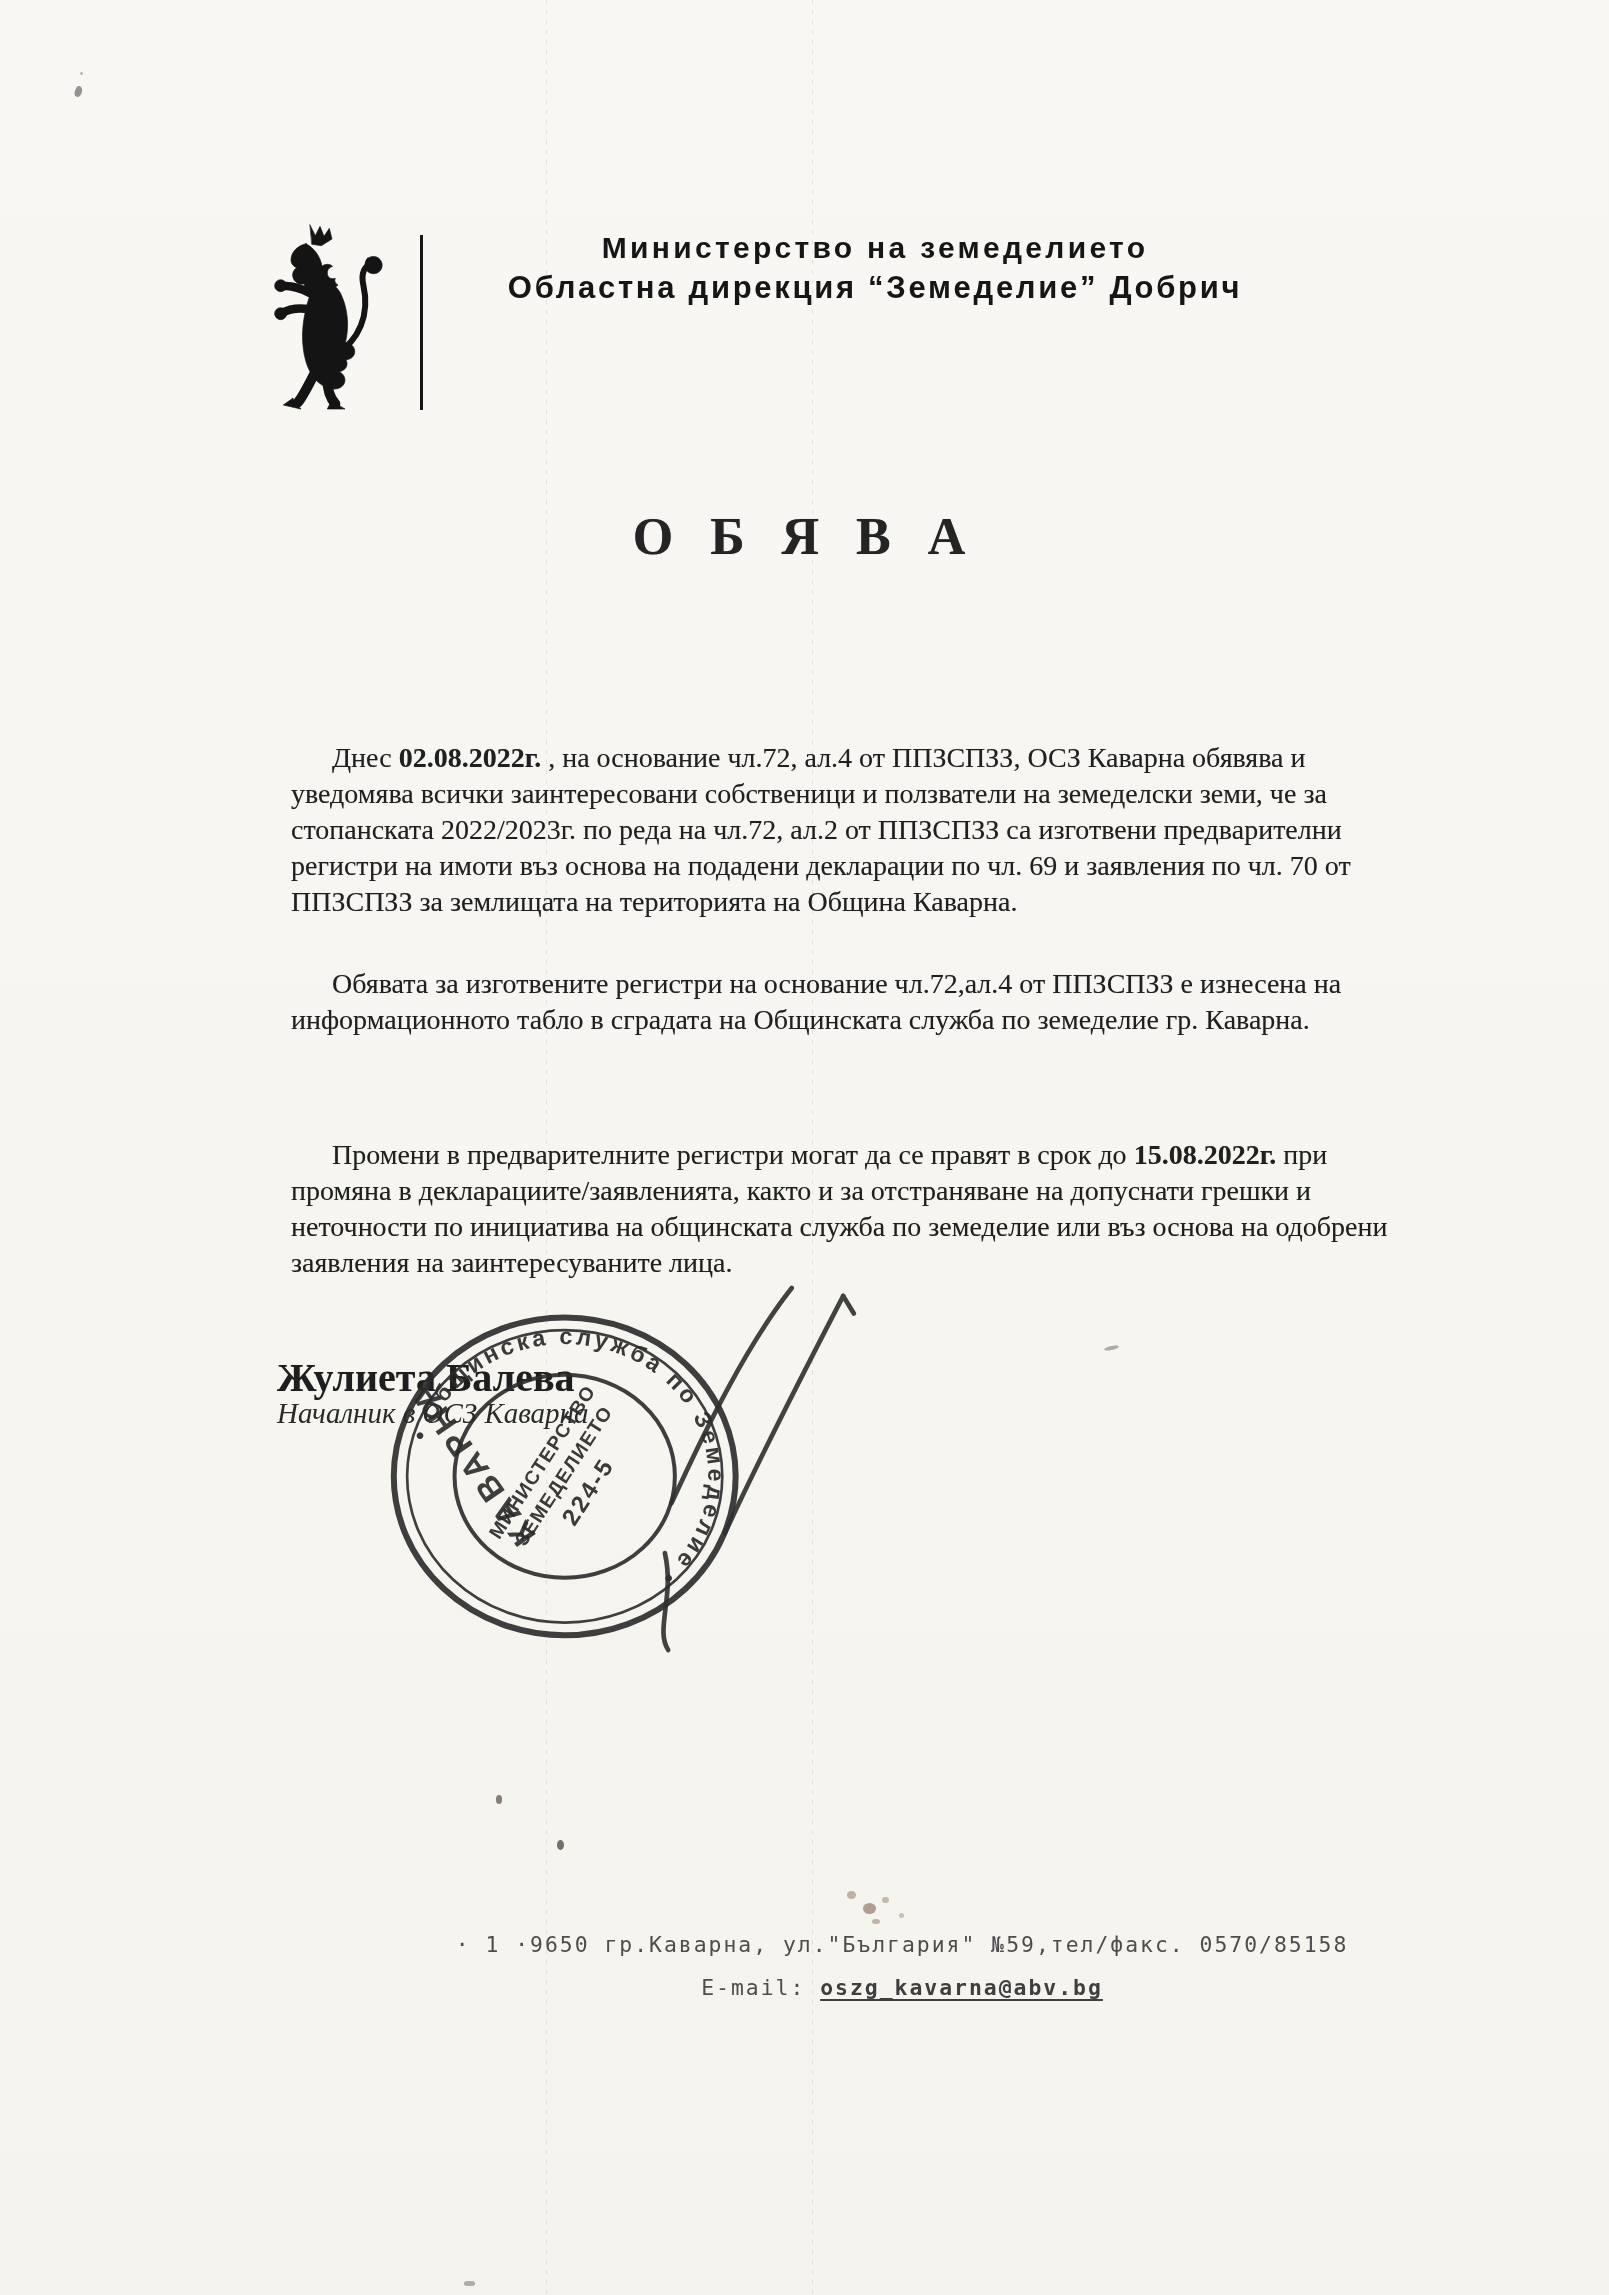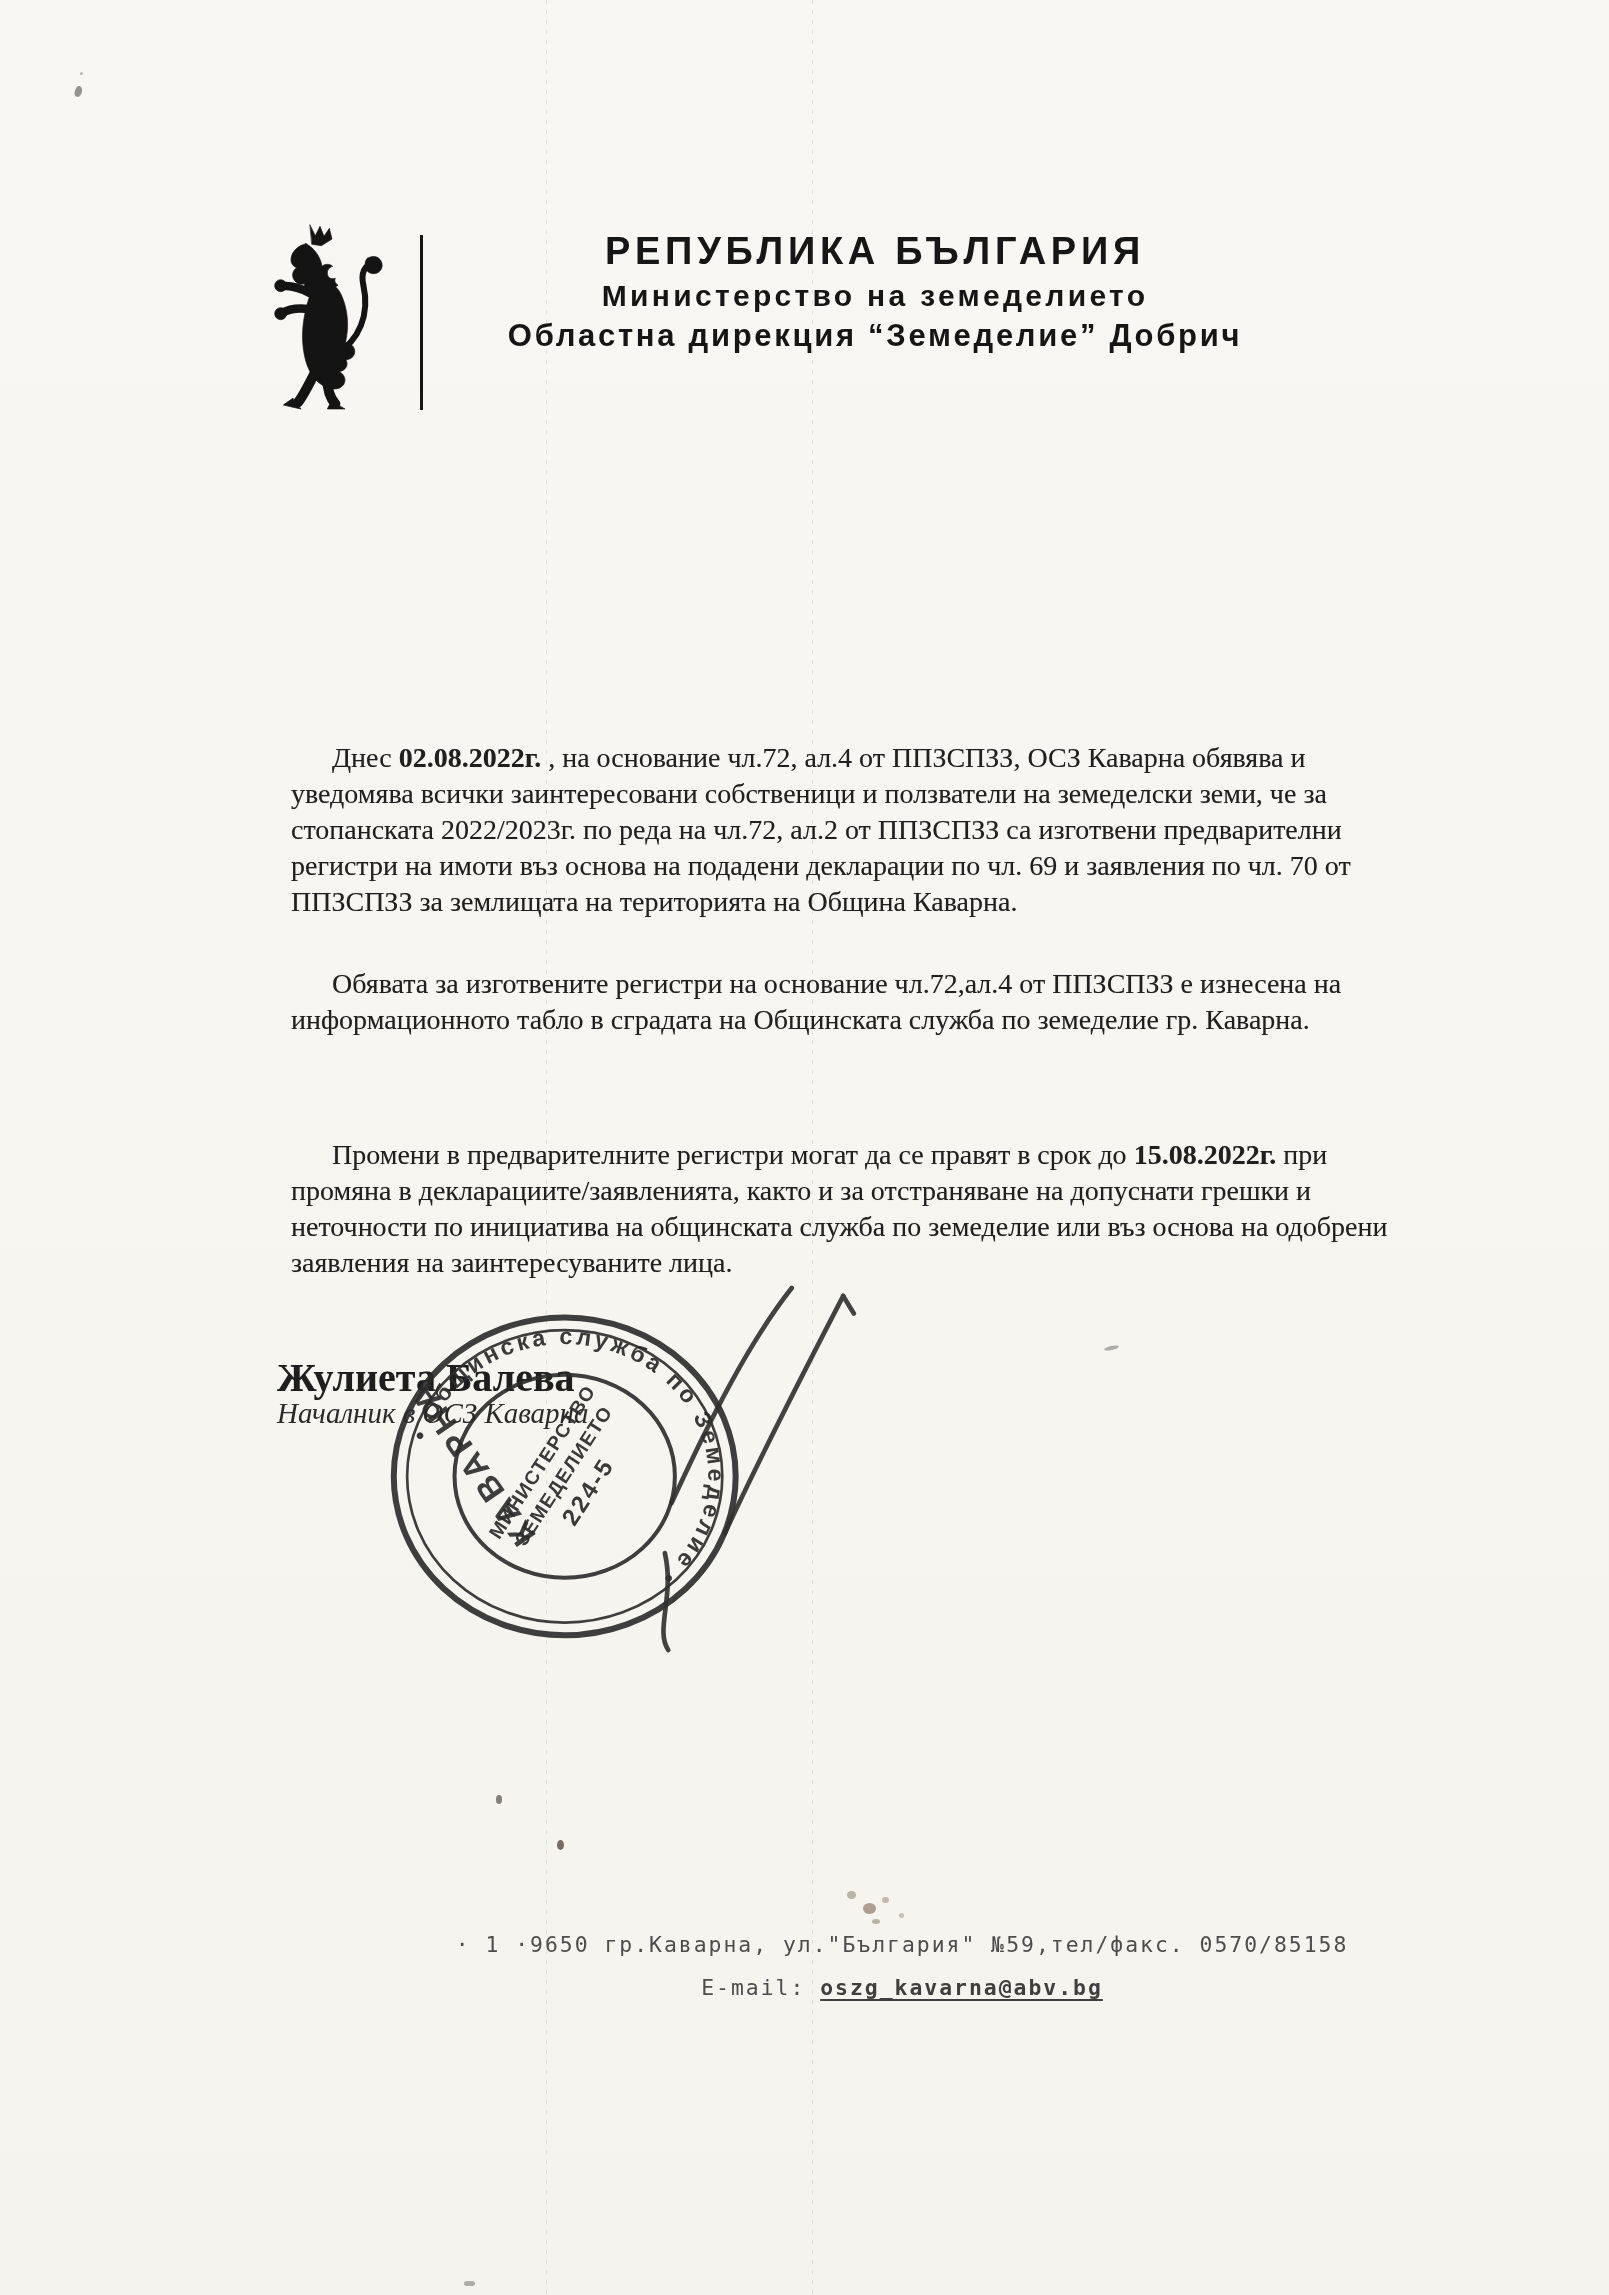--- a/index.html
+++ b/index.html
@@ -116,25 +116,25 @@
       <path d="M40,266 l-14,10 26,6 z"></path>
       <path d="M98,270 l-6,12 26,0 z"></path>
       <path d="M104,200 C 140,180 156,140 146,96 C 142,78 148,66 160,64" stroke-width="9" fill="none"></path>
       <path d="M152,56 c10,-6 20,-2 22,8 c2,10 -8,18 -18,14 c-8,-3 -10,-16 -4,-22 z"></path>
     </g>
   </svg>
 
   <div class="hr-vline"></div>
 
   <div class="head-block">
-    <div class="head-l1">РЕПУБЛИКА БЪЛГАРИЯ</div>
     <div class="head-l2">Министерство на земеделието</div>
     <div class="head-l3">Областна дирекция “Земеделие” Добрич</div>
   </div>
 
+  <div class="doc-title">О Б Я В А</div>
 
   <p class="body-p p1"><span>Днес </span><b>02.08.2022г.</b><span> , на основание чл.72, ал.4 от ППЗСПЗЗ, ОСЗ Каварна обявява и
 уведомява всички заинтересовани собственици и ползватели на земеделски земи, че за
 стопанската 2022/2023г. по реда на чл.72, ал.2 от ППЗСПЗЗ са изготвени предварителни
 регистри на имоти въз основа на подадени декларации по чл. 69 и заявления по чл. 70 от
 ППЗСПЗЗ за землищата на територията на Община Каварна.</span></p>
 
   <p class="body-p p2">Обявата за изготвените регистри на основание чл.72,ал.4 от ППЗСПЗЗ е изнесена на
 информационното табло в сградата на Общинската служба по земеделие гр. Каварна.</p>
 

